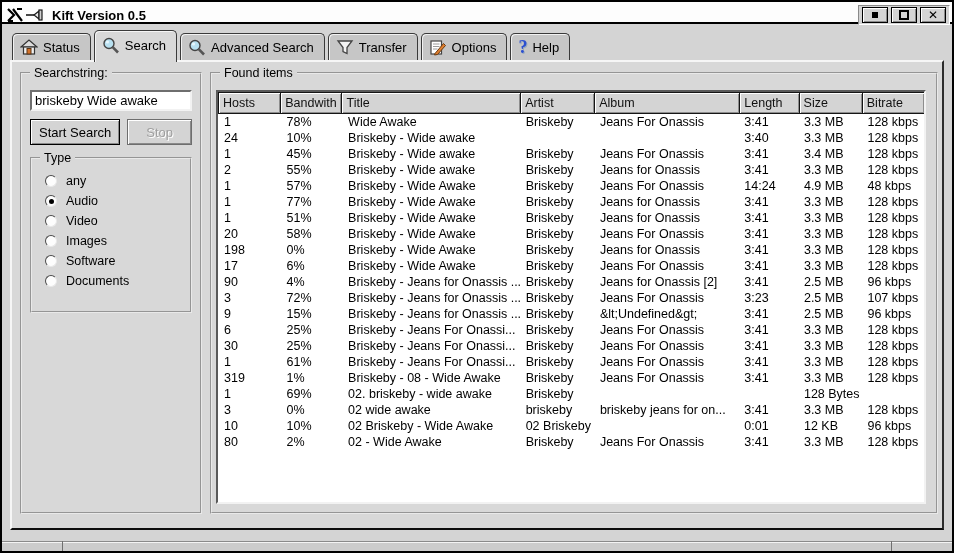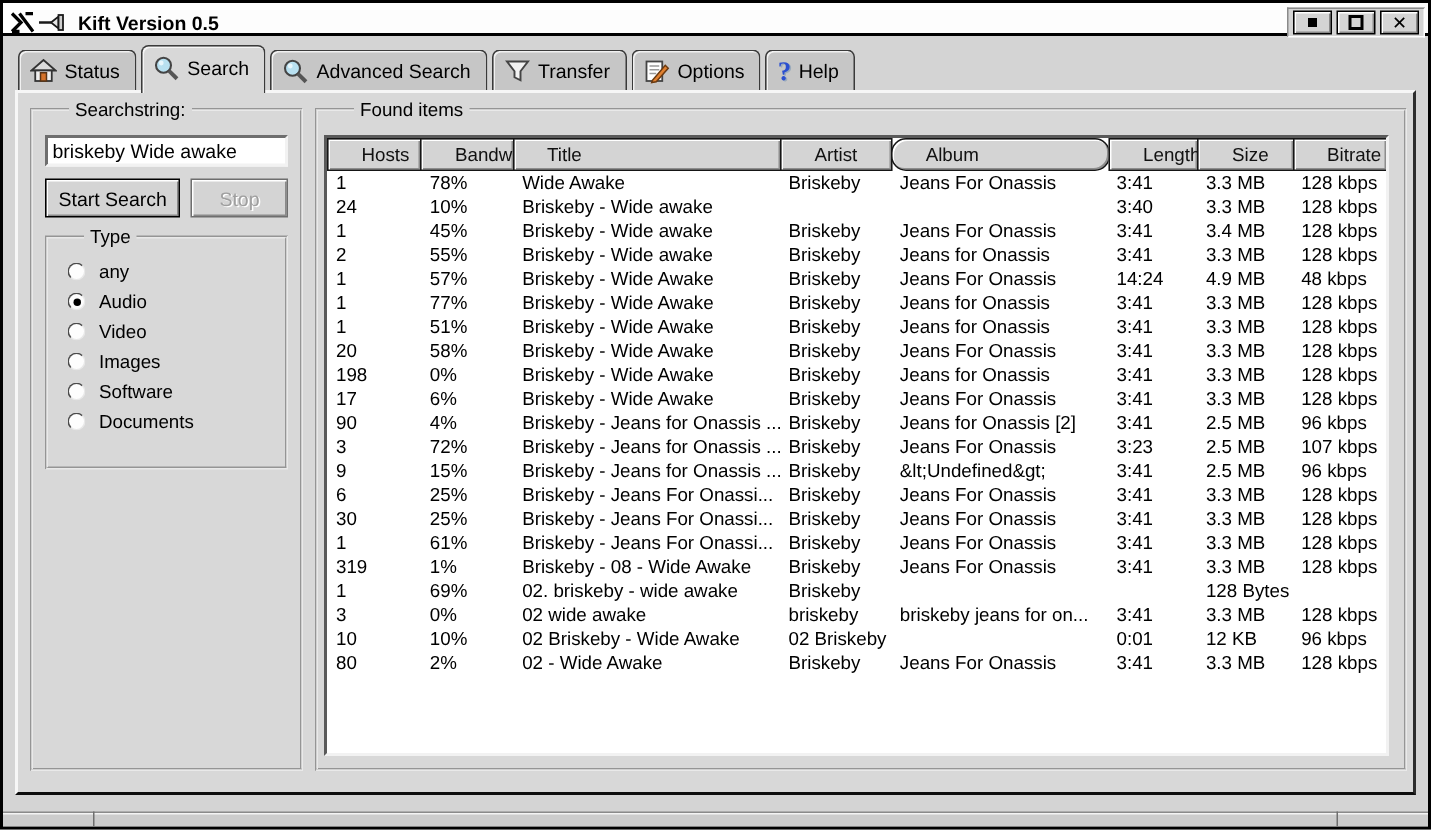--- a/index.html
+++ b/index.html
@@ -68,21 +68,21 @@
     margin: 0 8px; height: 470px;
     background: var(--panel_bg);
     border-top: 2px solid #f6f6f6; border-left: 2px solid #f6f6f6;
     border-right: 2px solid #2c2c2c; border-bottom: 2px solid #0d0d0d;
   }
   .groupbox {
     position: absolute;
     border: 2px groove #e9e9e9;
   }
   .grouplabel {
-    position: absolute; top: -8px; left: 24px;
+    position: absolute; top: -8px; left: 8px;
     background: var(--panel_bg); padding: 0 4px;
     font-size: 12.5px; line-height: 14px; white-space: nowrap;
   }
   .group-search { left: 8px; top: 10px; bottom: 14px; width: 182px; }
   .group-found  { left: 198px; top: 10px; bottom: 14px; right: 4px; }
   
   .search-input {
     display: block; margin: 16px 8px 0; width: calc(100% - 16px); height: 21px;
     background: #fff; font-family: "Liberation Sans", sans-serif; font-size: 13px;
     border: 2px solid; border-color: #6e6e6e #f2f2f2 #f2f2f2 #6e6e6e;
@@ -118,32 +118,32 @@
     background: var(--table_bg);
     border: 2px solid; border-color: #5a5a5a #f2f2f2 #f2f2f2 #5a5a5a;
     overflow: hidden;
   }
   .thead { display: flex; height: 22px; background: var(--table_bg); }
   .th {
     background: var(--header_bg);
     border: 1px solid #151515;
     box-shadow: inset 1px 1px 0 #fff, inset -1px -1px 0 #8d8d8d;
     font-size: 12.5px; color: #111;
-    padding: 0 0 0 22px; line-height: 20px;
+    padding: 0 0 0 4px; line-height: 20px;
     margin-right: -1px; white-space: nowrap; overflow: hidden;
     cursor: default;
   }
   .tbody { position: absolute; left: 0; right: 0; top: 22px; bottom: 0; overflow: hidden; }
   .tr { display: flex; height: 16px; }
   .td {
     font-size: 12.5px; line-height: 16px;
     padding-left: 6px; white-space: nowrap; overflow: hidden;
   }
   .c0 { width: 64px; }  .c1 { width: 63px; }  .c2 { width: 182px; }
-  .c3 { width: 76px; }  .c4 { width: 148px; border-radius: 10px; } .c5 { width: 61px; }
+  .c3 { width: 76px; }  .c4 { width: 148px; } .c5 { width: 61px; }
   .c6 { width: 65px; }  .c7 { width: 64px; }
   
   .bottom-frame { position: absolute; left: 0; right: 0; bottom: 0; height: 21px; }
   .bottom-strip {
     position: absolute; left: 0; right: 0; bottom: 0; height: 10px;
     background: #cccccc;
     border-top: 1px solid #8a8a8a;
     box-shadow: inset 0 1px 0 #f4f4f4;
   }
   .grip-tick { position: absolute; bottom: 0; width: 1px; height: 10px; background: #6f6f6f; }

